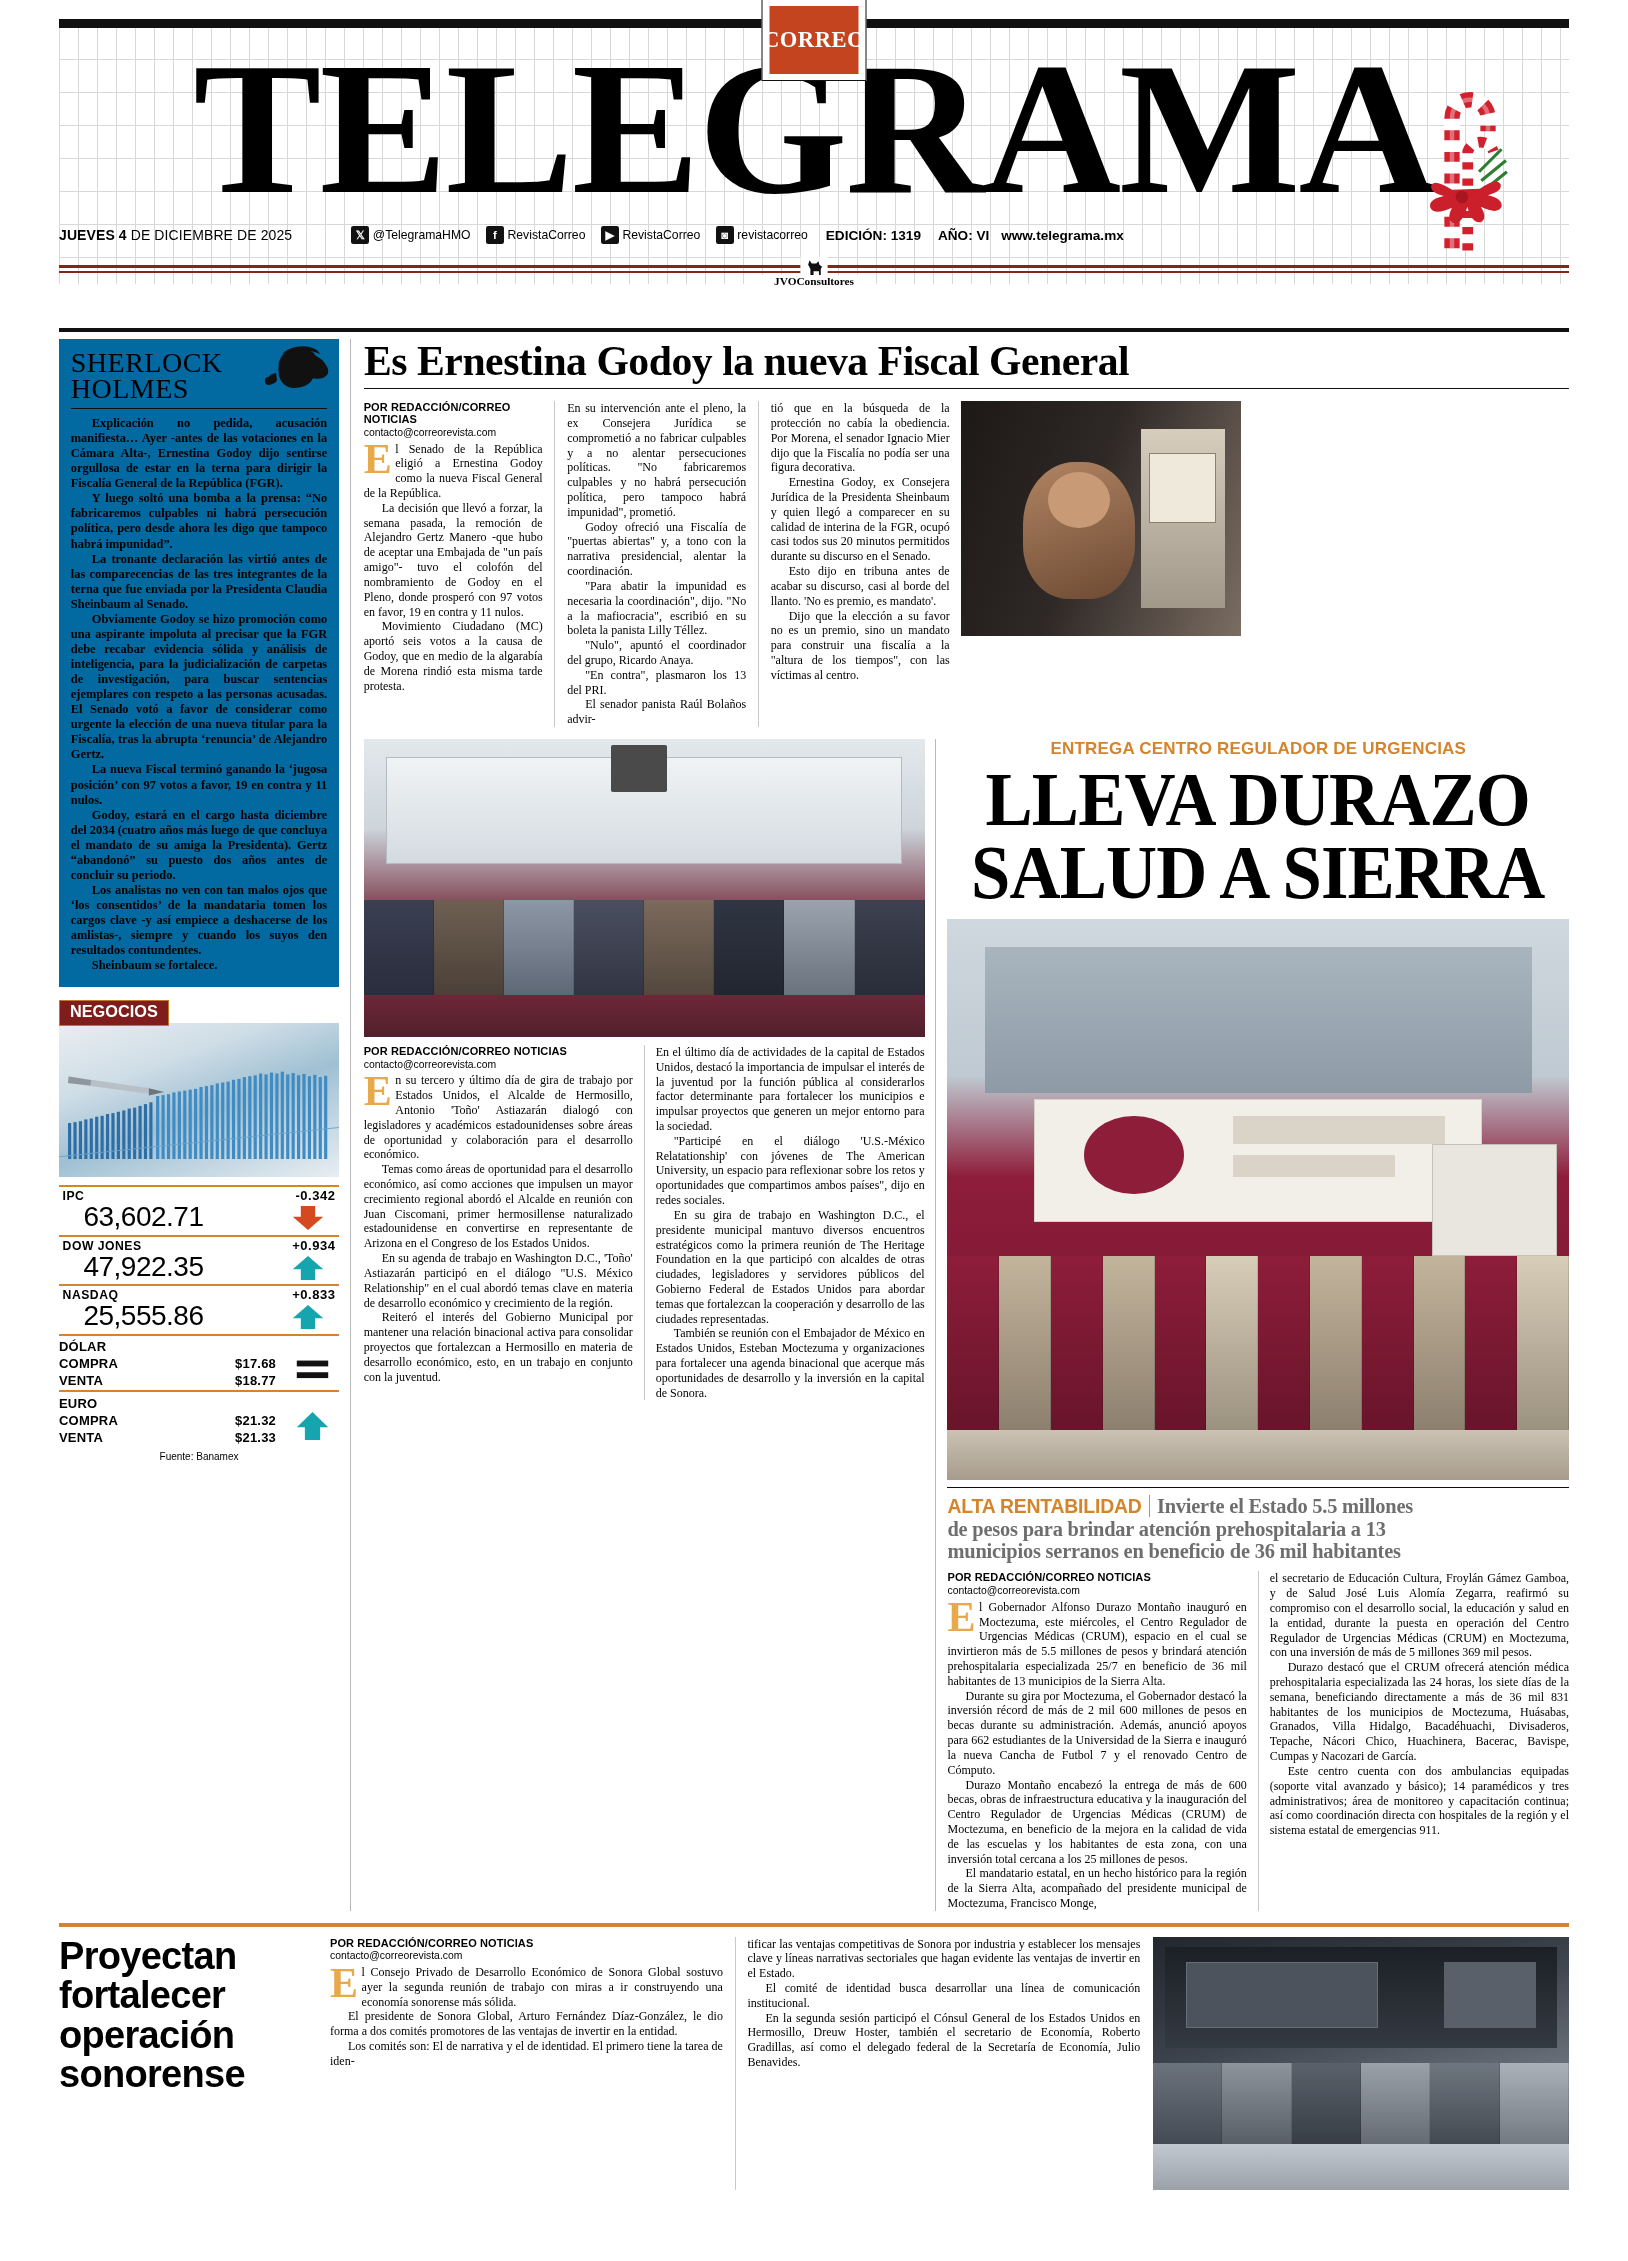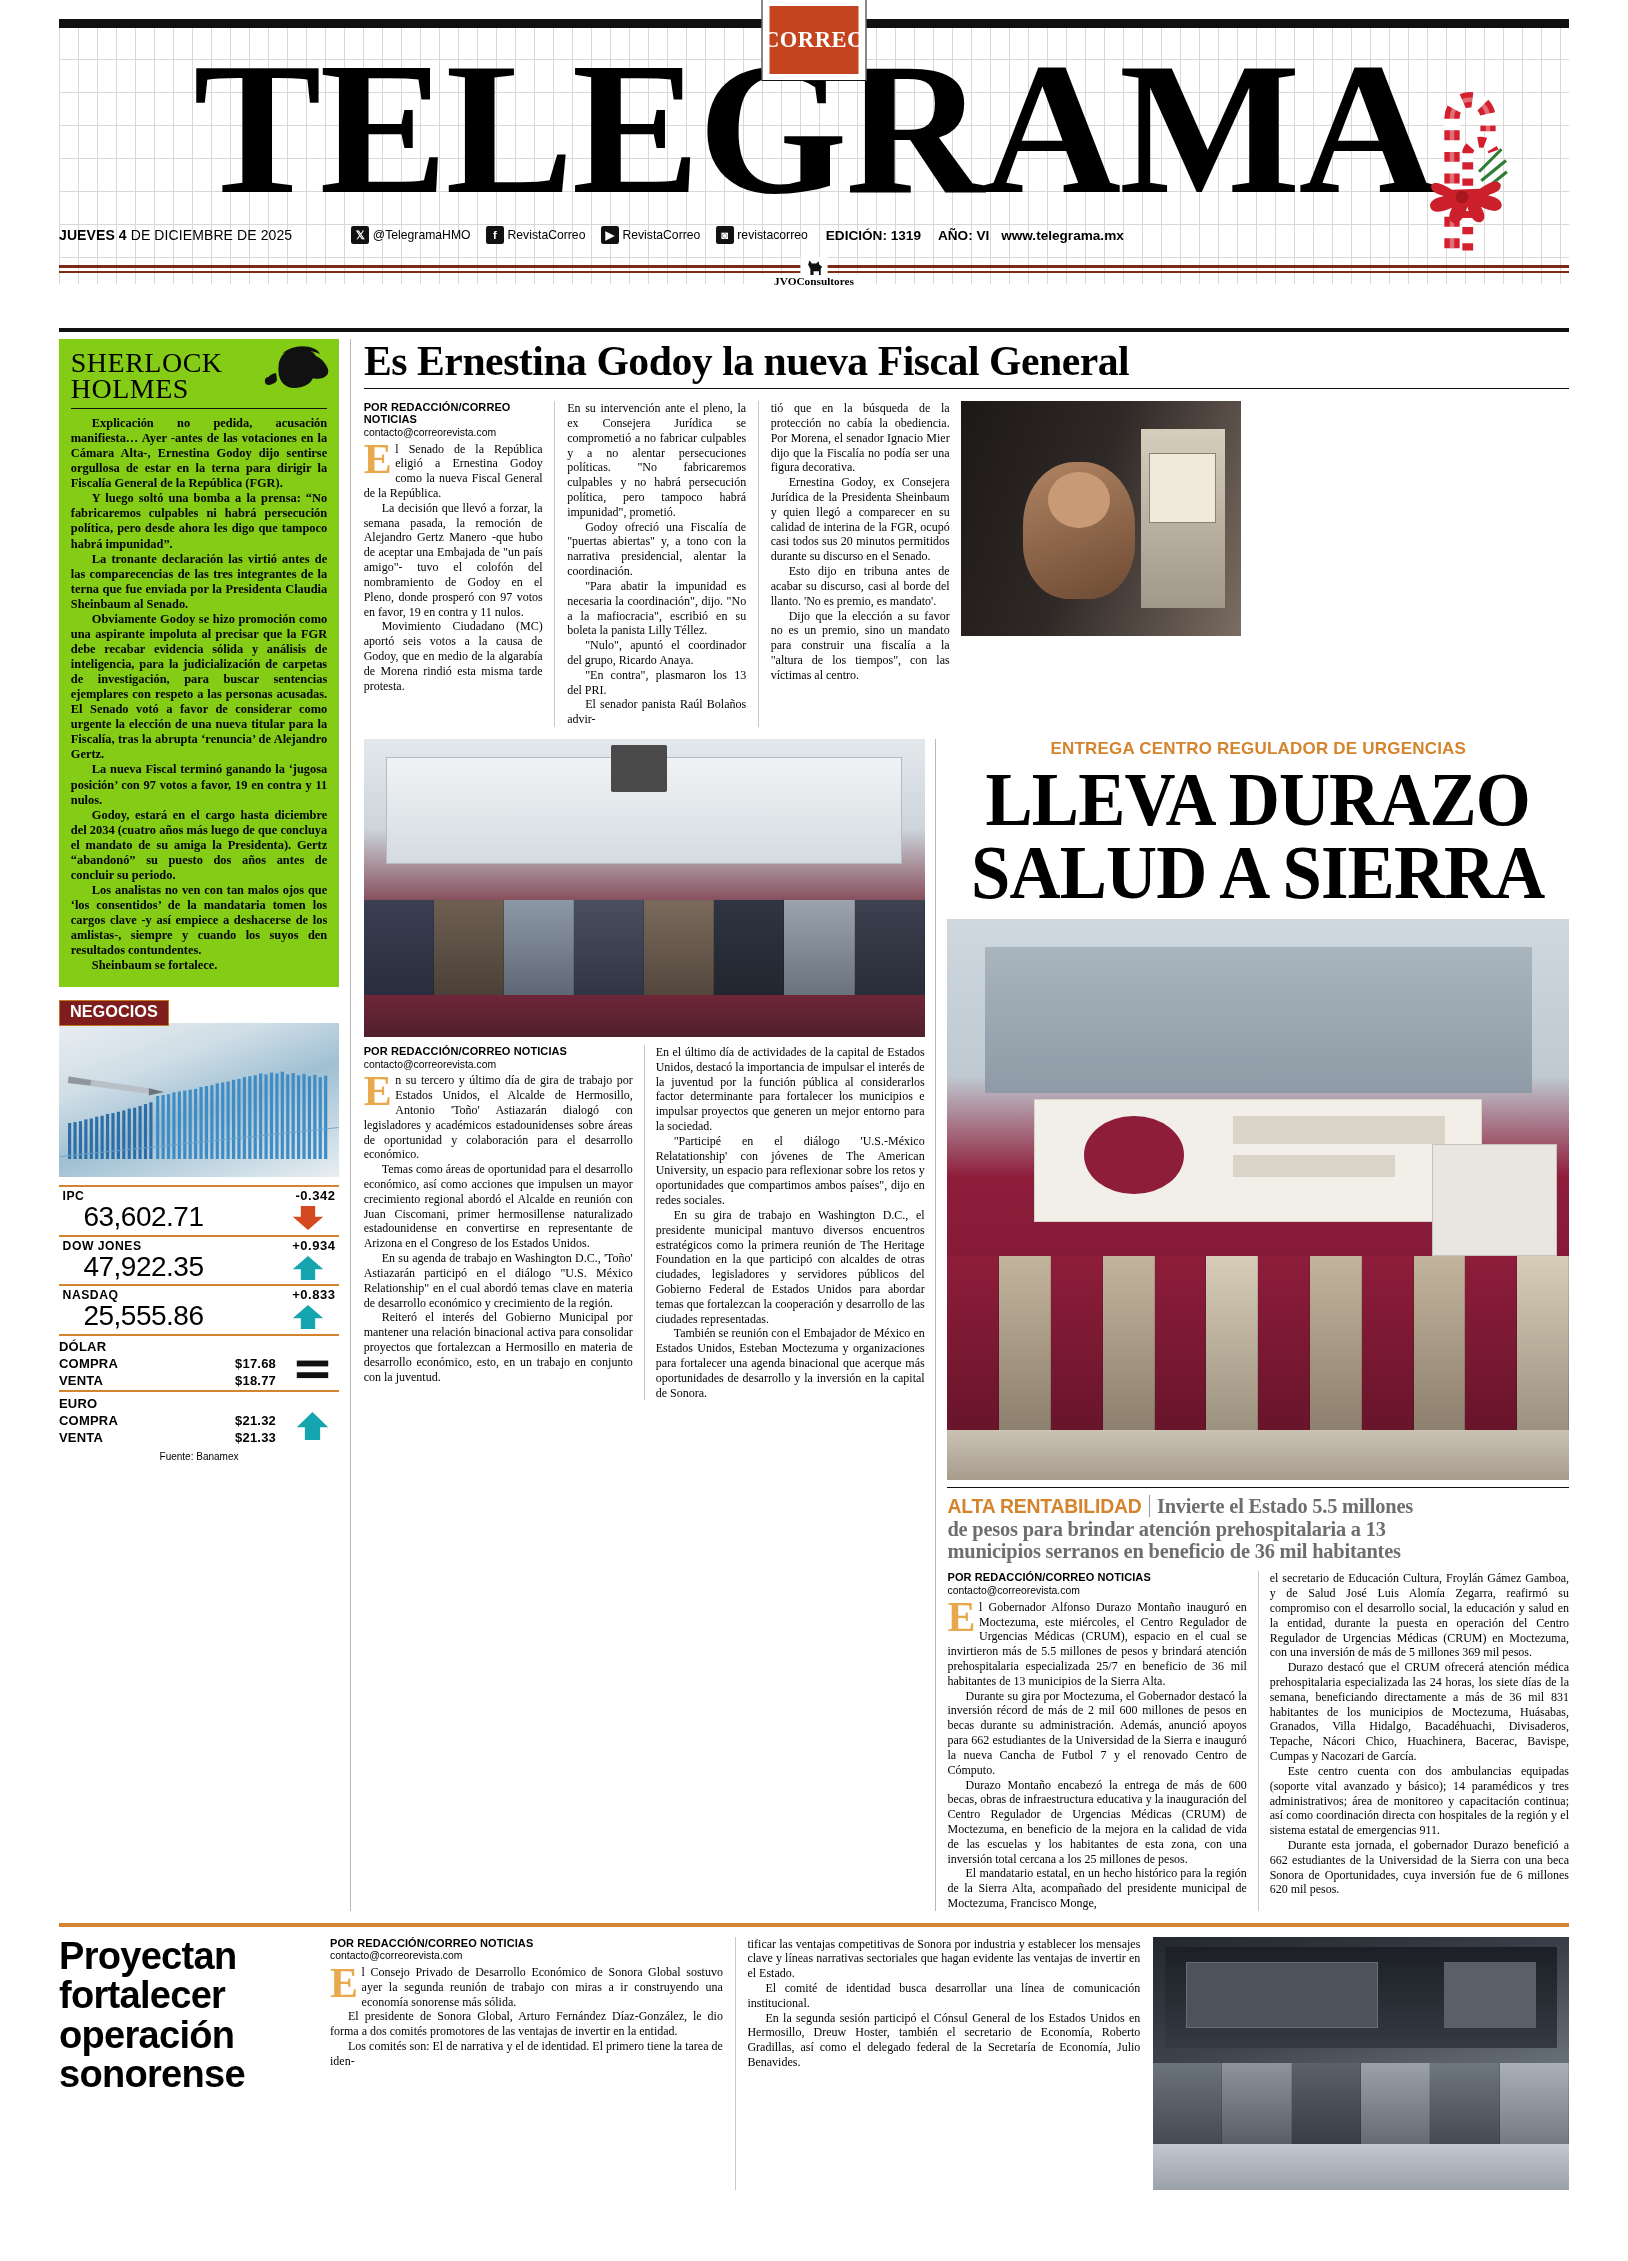--- a/index.html
+++ b/index.html
@@ -78,21 +78,21 @@
   .jvo-dog { position: absolute; left: 50%; transform: translateX(-50%); top: -2.7px; width: 27px; height: 22px; background:#fff; }
 
   
   .top-rule { height: 4.1px; background: #111; margin-top: 1.8px; }
 
   .cols { display: flex; margin-top: 7.2px; }
   .col-left { width: 280px; flex: none; }
   .col-main { flex: 1; padding-left: 12.7px; border-left: 1.4px solid #b8b8b8; margin-left: 11px; }
 
   
-  .sherlock { background: #84cc16; padding: 11px 11.8px 13.6px 11.8px; position: relative; }
+  .sherlock { background: #0369a1; padding: 11px 11.8px 13.6px 11.8px; position: relative; }
   .sherlock h2 {
     font-family: "Liberation Serif", serif; font-weight: normal; font-size: 28px;
     line-height: 0.92; letter-spacing: 0.5px; padding-bottom: 3.6px;
   }
   .sherlock .hr { border-bottom: 1.4px solid #111; margin: 2.7px 0 7.2px 0; }
   .sher-sil { position: absolute; right: 8.1px; top: 3.6px; width: 72px; height: 58px; }
   .sherlock p {
     font-family: "Liberation Serif", serif; font-weight: bold; font-size: 12.4px;
     line-height: 1.215; text-align: justify; text-indent: 21px; hyphens: auto;
   }
@@ -607,21 +607,20 @@
                 <p>Durazo Montaño encabezó la entrega de más de 600 becas, obras de infraestructura educativa y la inauguración del Centro Regulador de Urgencias Médicas (CRUM) de Moctezuma, en beneficio de la mejora en la calidad de vida de las escuelas y los habitantes de esta zona, con una inversión total cercana a los 25 millones de pesos.</p>
                 <p>El mandatario estatal, en un hecho histórico para la región de la Sierra Alta, acompañado del presidente municipal de Moctezuma, Francisco Monge,</p>
               </div>
             </div>
             <div class="vsep"></div>
             <div class="c">
               <div class="bodytext">
                 <p class="first">el secretario de Educación Cultura, Froylán Gámez Gamboa, y de Salud José Luis Alomía Zegarra, reafirmó su compromiso con el desarrollo social, la educación y salud en la entidad, durante la puesta en operación del Centro Regulador de Urgencias Médicas (CRUM) en Moctezuma, con una inversión de más de 5 millones 369 mil pesos.</p>
                 <p>Durazo destacó que el CRUM ofrecerá atención médica prehospitalaria especializada las 24 horas, los siete días de la semana, beneficiando directamente a más de 36 mil 831 habitantes de los municipios de Moctezuma, Huásabas, Granados, Villa Hidalgo, Bacadéhuachi, Divisaderos, Tepache, Nácori Chico, Huachinera, Bacerac, Bavispe, Cumpas y Nacozari de García.</p>
                 <p>Este centro cuenta con dos ambulancias equipadas (soporte vital avanzado y básico); 14 paramédicos y tres administrativos; área de monitoreo y capacitación continua; así como coordinación directa con hospitales de la región y el sistema estatal de emergencias 911.</p>
-                <p>Durante esta jornada, el gobernador Durazo benefició a 662 estudiantes de la Universidad de la Sierra con una beca Sonora de Oportunidades, cuya inversión fue de 6 millones 620 mil pesos.</p>
               </div>
             </div>
           </div>
         </div>
       </div>
     </div>
   </div>
 
   <div class="bottom-rule"></div>
   <div class="bottom">

